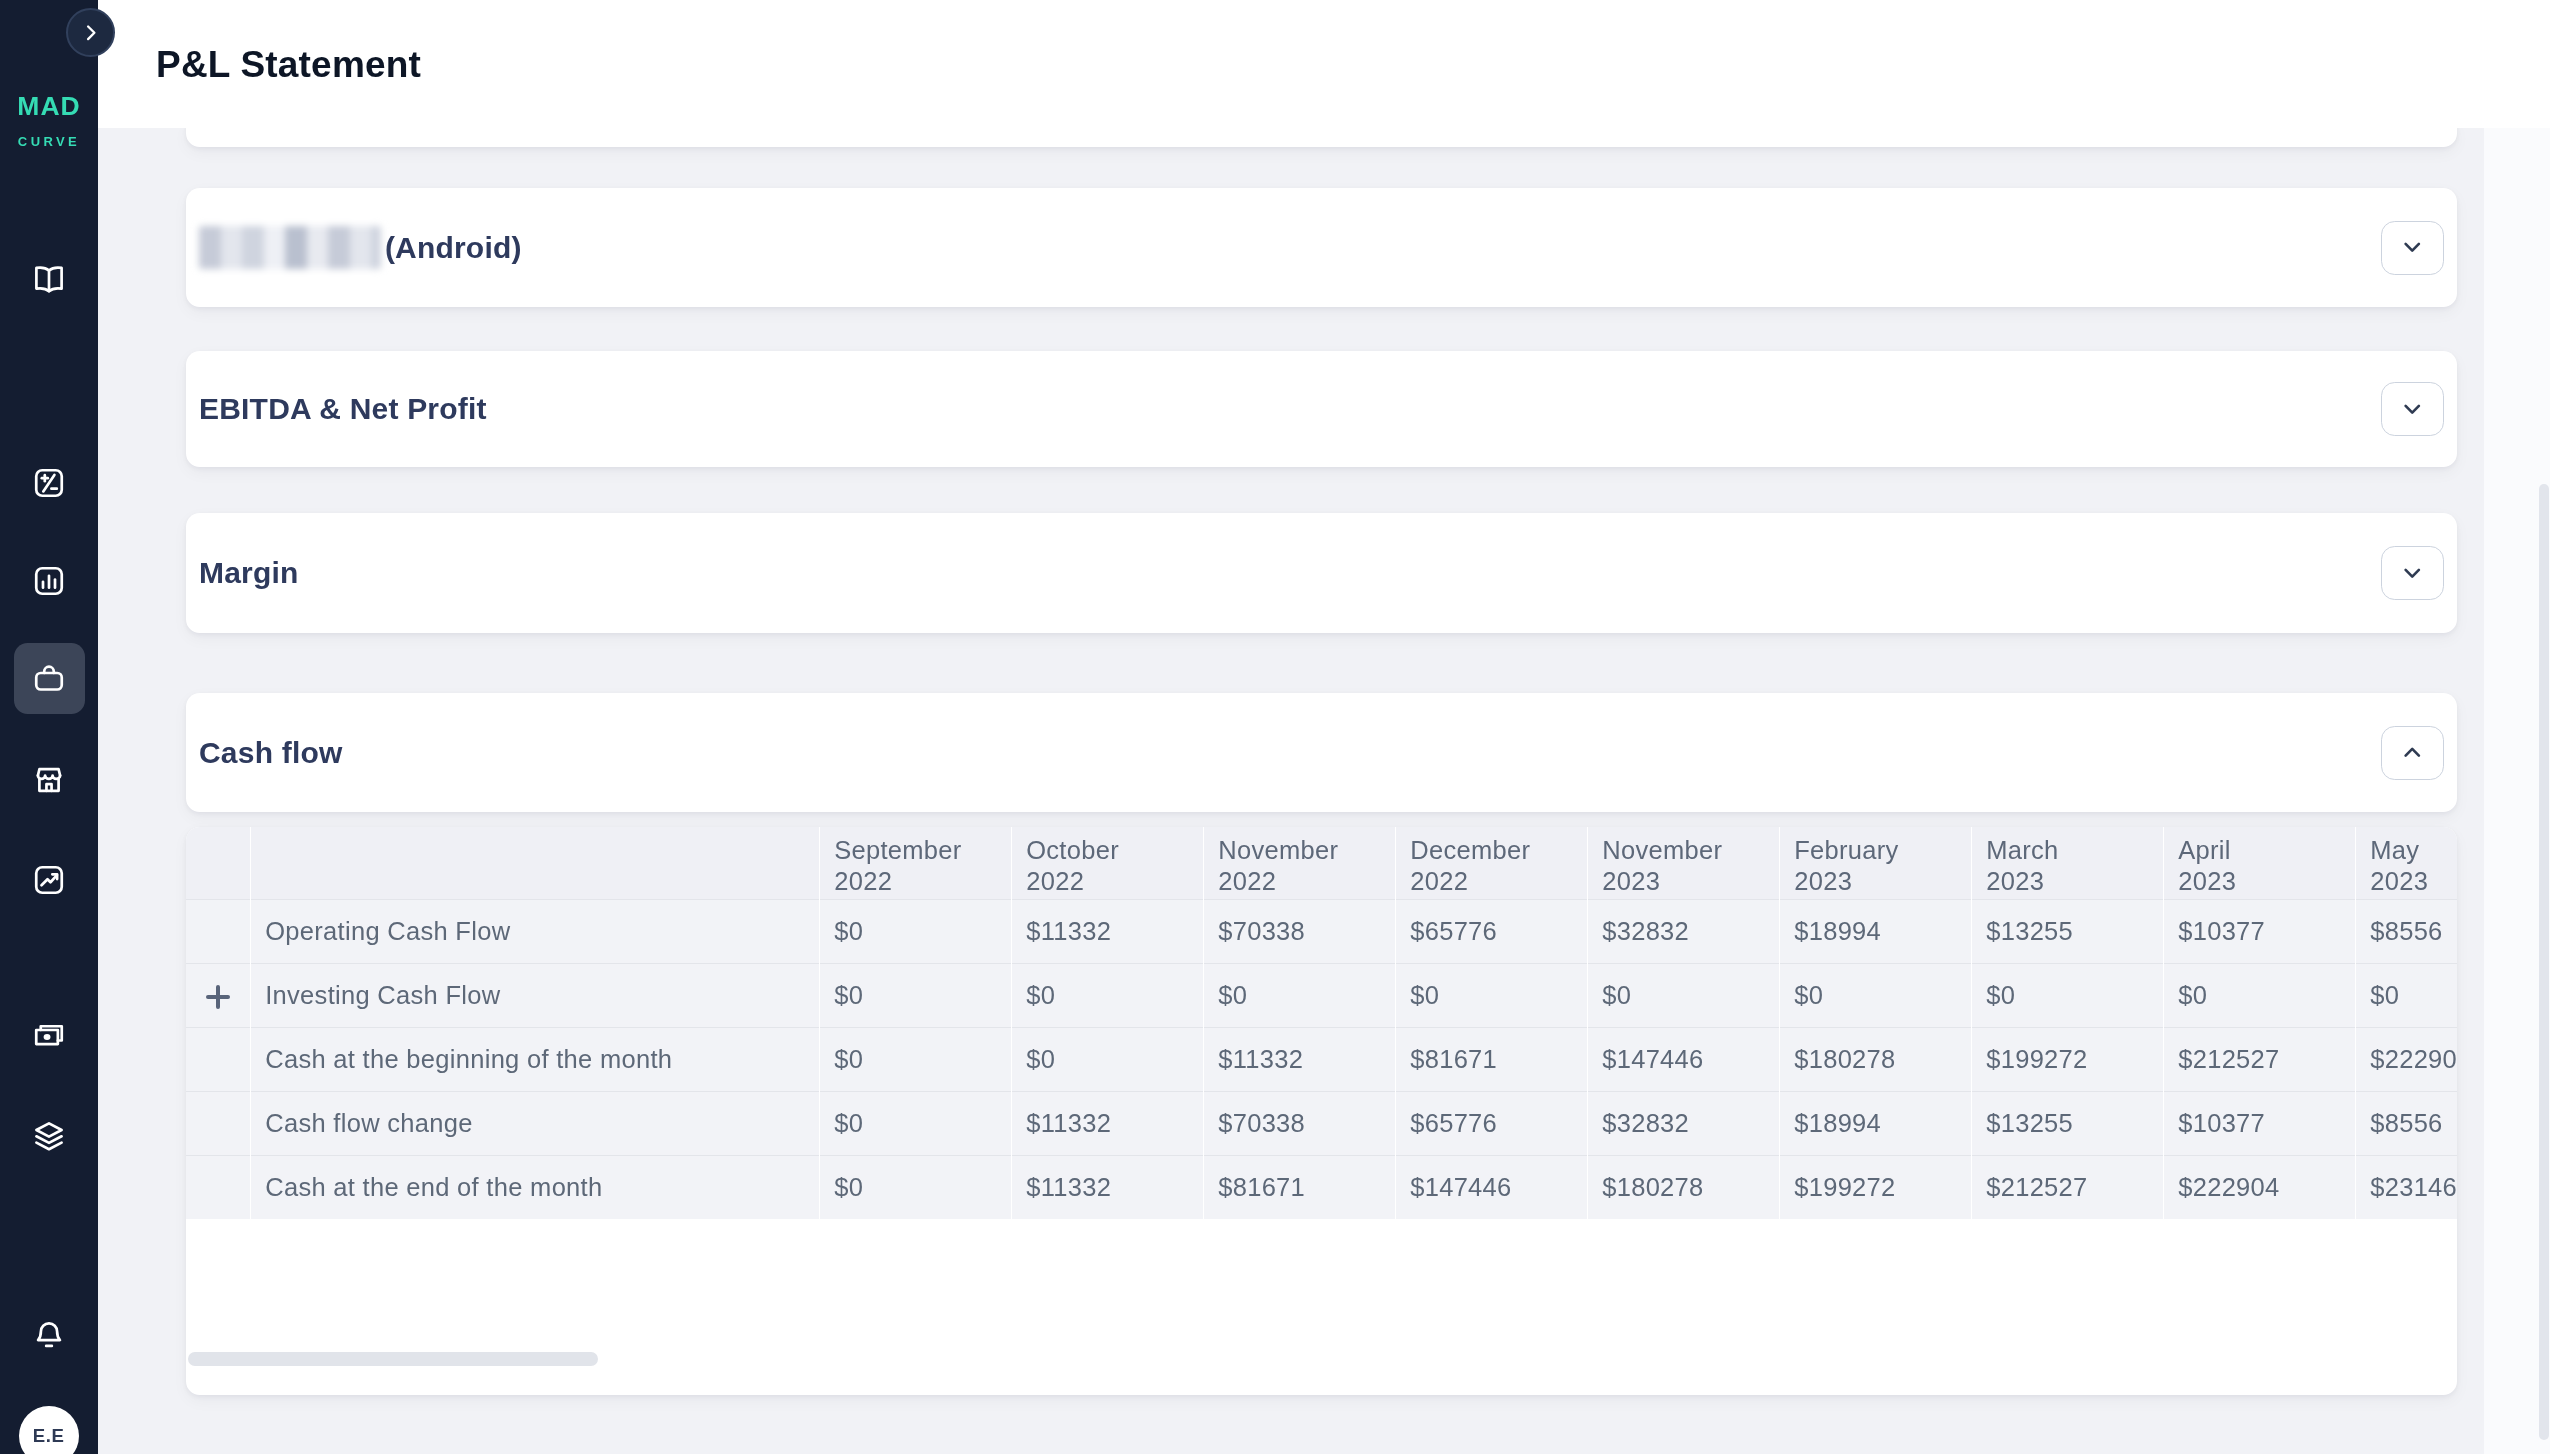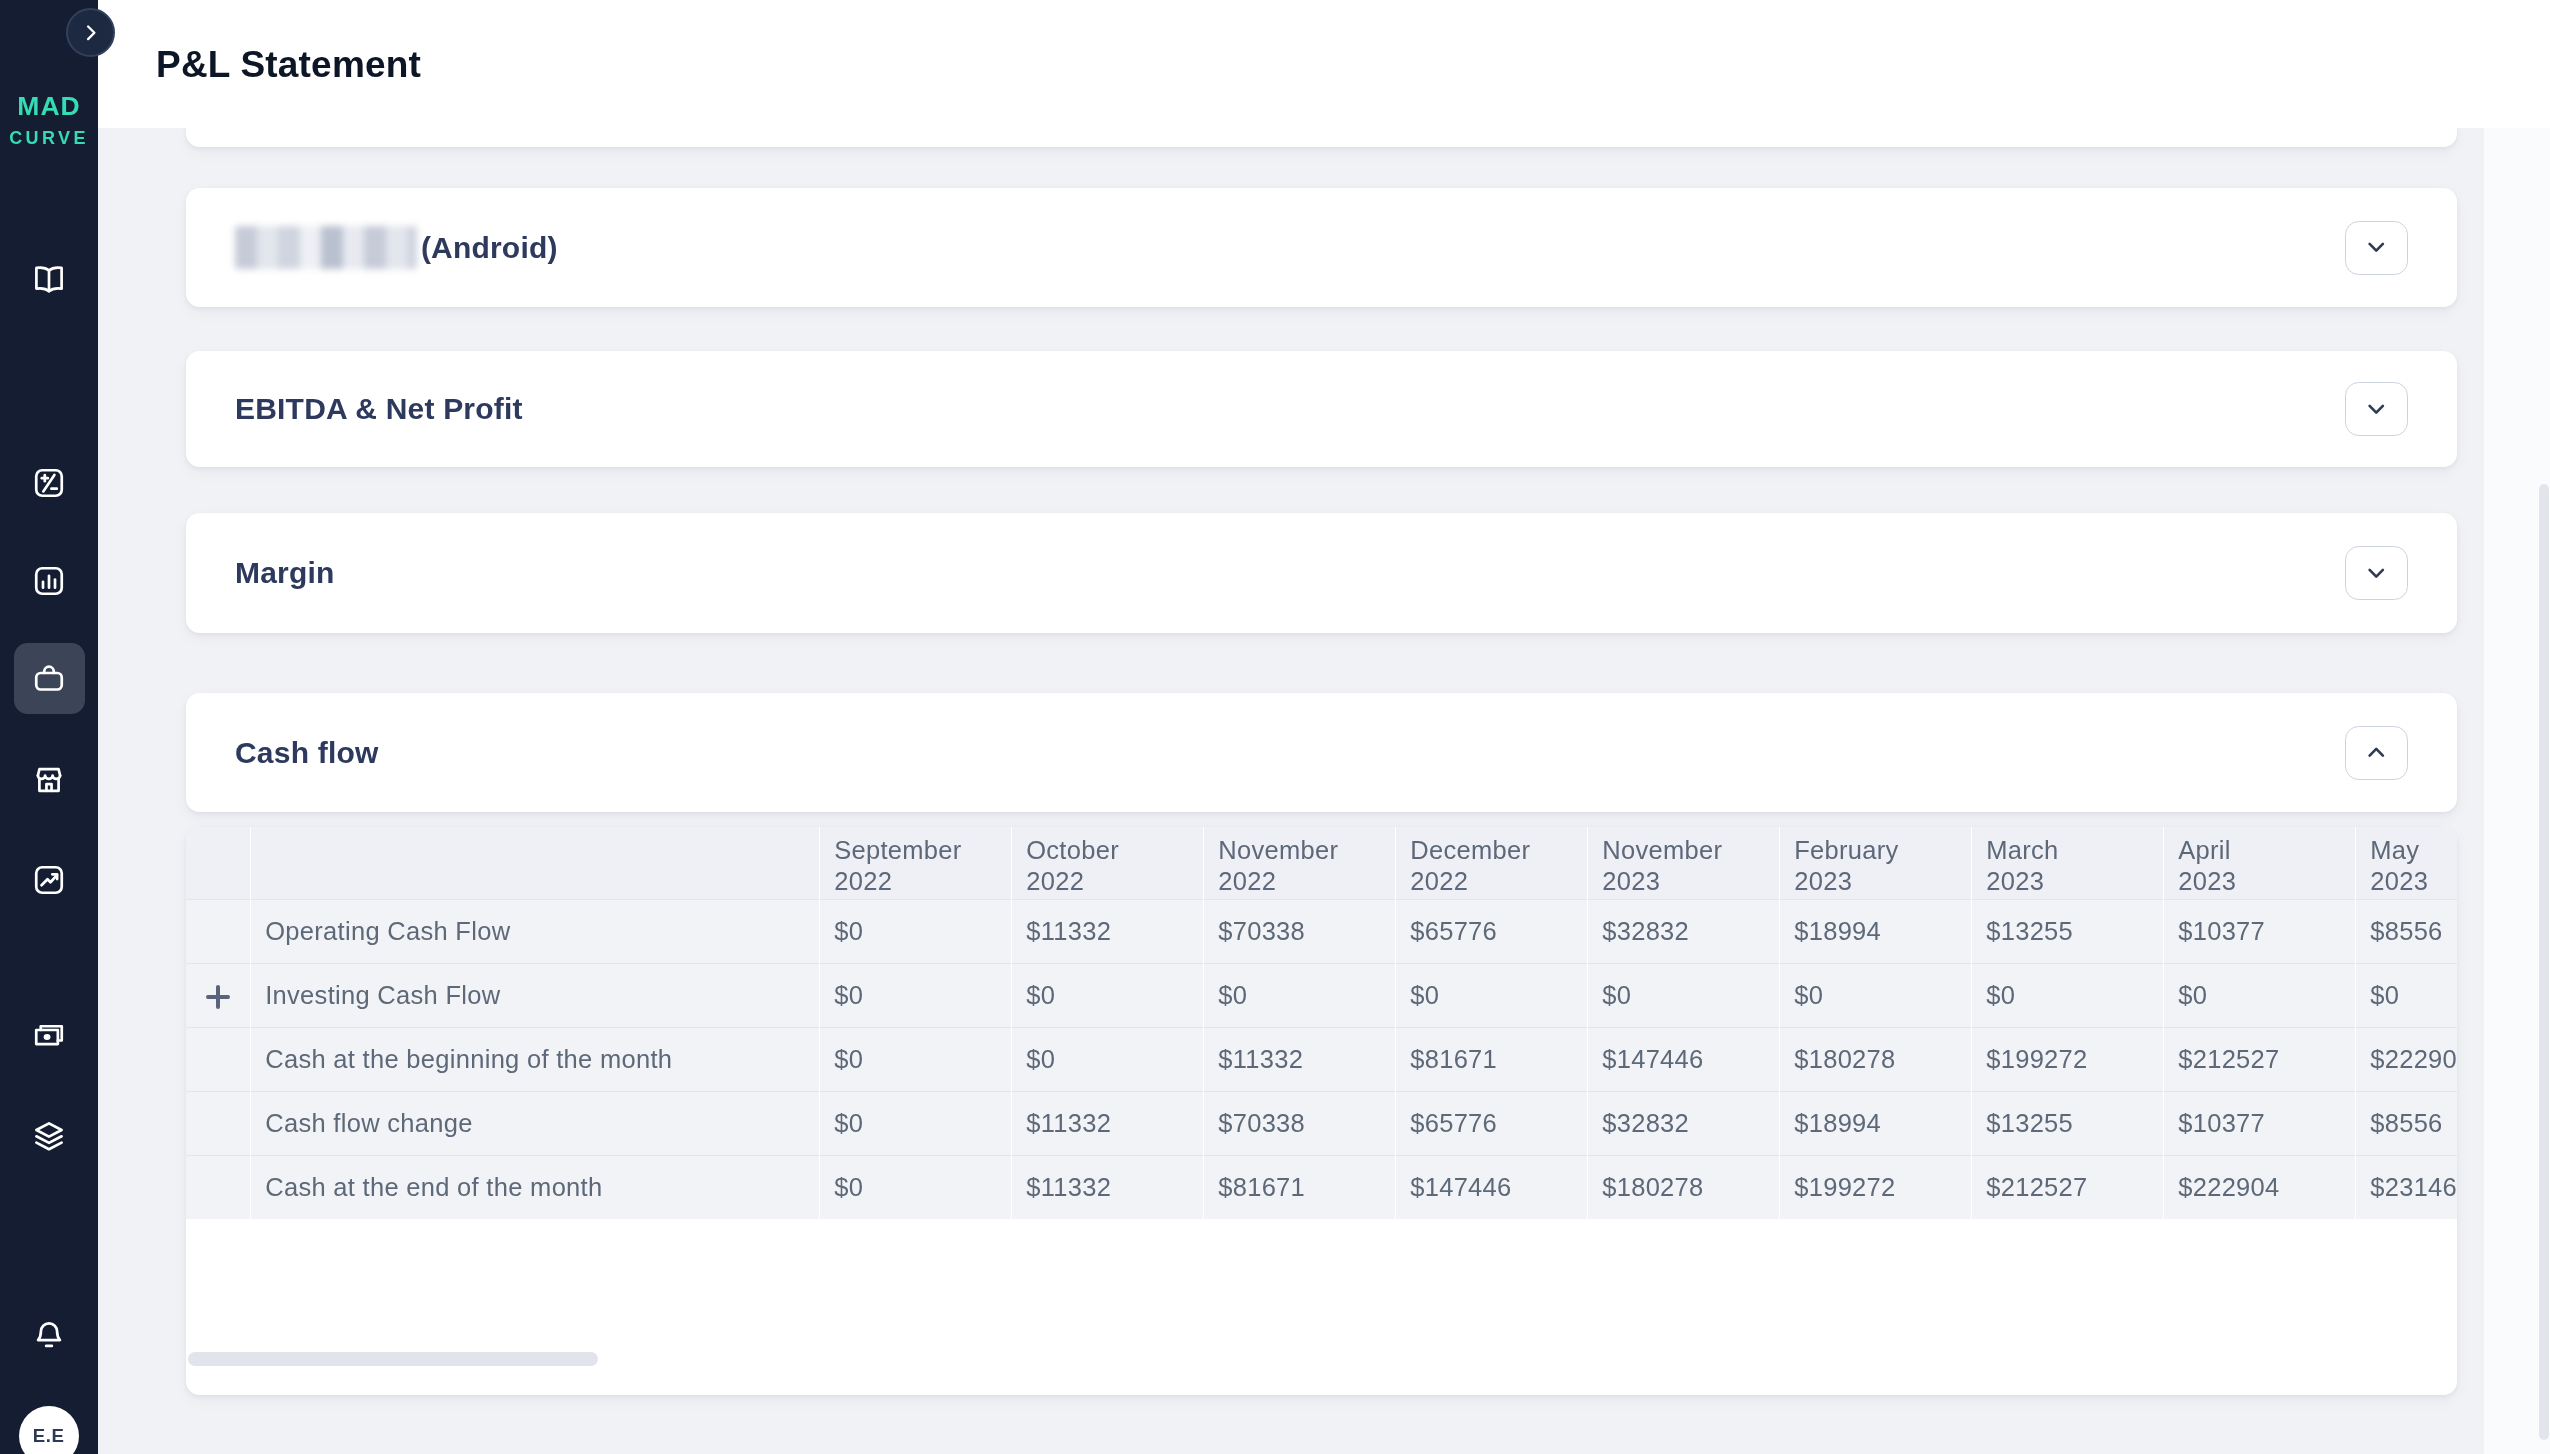--- a/index.html
+++ b/index.html
@@ -6,39 +6,39 @@
   html,body { width:2550px; height:1455px; overflow:hidden;
     font-family:"Liberation Sans","DejaVu Sans",sans-serif; background:#ffffff; }
   .stage { position:relative; width:2550px; height:1455px; }
 
   
   .sidebar { position:absolute; left:0; top:0; width:98px; height:1455px; background:#141d31; z-index:30; }
   .collapse-btn { position:absolute; left:66px; top:7.8px; width:49px; height:49px; border-radius:50%;
     background:#1d2940; border:2px solid #31405c; color:#fff; display:flex; align-items:center; justify-content:center; cursor:pointer; z-index:40;}
   .logo { position:absolute; top:93px; left:0; width:98px; text-align:center; color:#35dcb4; line-height:1; }
   .logo .l1 { font-size:26.5px; font-weight:700; letter-spacing:1px; }
-  .logo .l2 { font-size:18px; font-weight:700; letter-spacing:3.4px; margin-top:9px; }
+  .logo .l2 { font-size:13px; font-weight:700; letter-spacing:3.4px; margin-top:15px; }
   .nav-item { position:absolute; left:13.7px; width:71px; height:71px; border-radius:13.7px;
     display:flex; align-items:center; justify-content:center; color:#ffffff; cursor:pointer; }
   .nav-item.active { background:#3c4558; }
   .nav-item svg { width:36px; height:36px; }
   .avatar { position:absolute; left:18.6px; top:1406px; width:60px; height:60px; border-radius:50%;
     background:#ffffff; color:#2e3a55; display:flex; align-items:center; justify-content:center;
     font-size:18.6px; font-weight:700; letter-spacing:0.5px; cursor:pointer; }
 
   
   .topbar { position:absolute; left:98px; top:4px; width:2452px; height:124px; background:#ffffff; z-index:10; }
   .topbar h1 { position:absolute; left:58px; top:40px; font-size:37px; font-weight:700; color:#0d1626; letter-spacing:0.2px;}
 
   
   .content { position:absolute; left:98px; top:124px; width:2386px; height:1331px; background:#f1f2f6; z-index:5; }
   .card { position:absolute; left:88px; width:2271px; background:#ffffff; border-radius:13.7px;
     box-shadow:0 2px 4.9px rgba(15,23,42,.05), 0 5.9px 15.7px rgba(15,23,42,.04); }
   .card-fragment { top:0; height:22.6px; border-radius:0 0 13.7px 13.7px; }
-  .section { display:flex; align-items:center; padding:0 49px; }
+  .section { display:flex; align-items:center; padding:0 13px; }
   .sec-android { top:64px;  height:119px; }
   .sec-ebitda  { top:227px; height:116px; }
   .sec-margin  { top:389px; height:120px; }
   .sec-cash    { top:569px; height:119px; }
   .section .title { font-size:30px; font-weight:600; color:#2e3a5d; letter-spacing:0.2px; display:flex; align-items:center; }
   .redacted { width:182px; height:43px; border-radius:2.9px; margin-right:3.9px;
     background-image:
       repeating-linear-gradient(90deg,#c6cbd8 0 21.6px,#e3e6ed 21.6px 43px,#cfd4df 43px 65px,#eef0f5 65px 86px,#b9c0cf 86px 108px,#e8eaf0 108px 129px),
       repeating-linear-gradient(0deg, rgba(255,255,255,.55) 0 14.7px, rgba(170,178,195,.45) 14.7px 29px, rgba(236,238,243,.6) 29px 43px);
     filter:blur(3.9px); }

